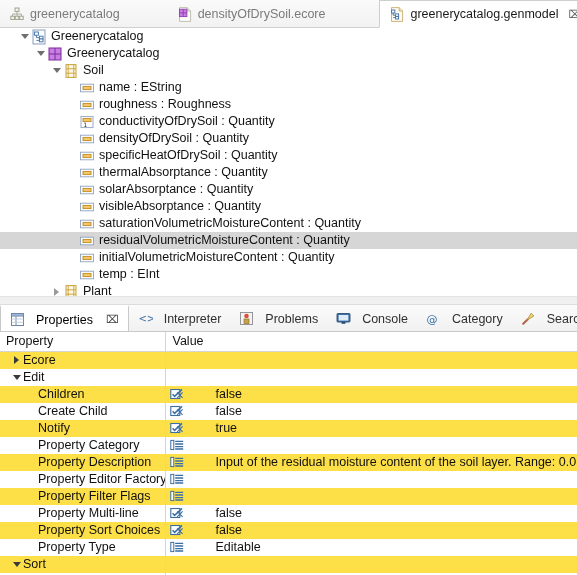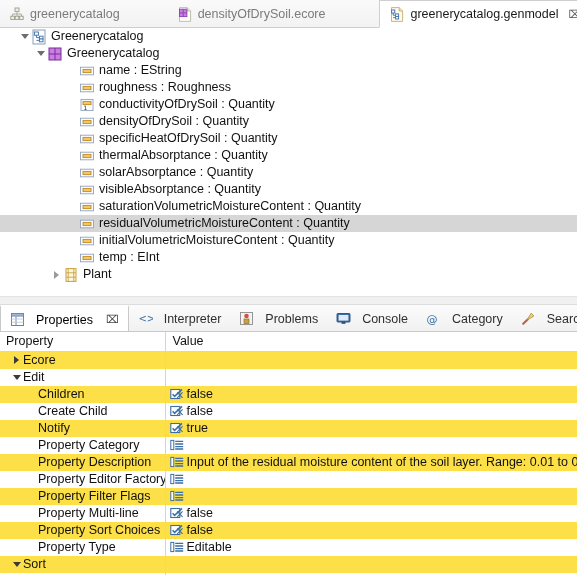--- a/index.html
+++ b/index.html
@@ -202,21 +202,21 @@
   }
   .pcat-arrow.right::before {
     content: "";
     width: 0; height: 0;
     border-top: 4.5px solid transparent;
     border-bottom: 4.5px solid transparent;
     border-left: 5px solid #3a3a3a;
   }
   .pchild-indent { width: 38px; flex: 0 0 38px; }
   .pval-icon { width: 14px; height: 13px; flex: 0 0 14px; }
-  .pval-text { font-size: 12.5px; color: #111; }
+  .pval-text { font-size: 12.5px; color: #111; margin-left: 29px; }
 
   svg { display: block; }
 </style>
 </head>
 <body>
 
 <div id="app">
 
   <div class="editor-tabbar">
 
@@ -285,20 +285,32 @@
       <span class="arrow down"></span>
       <span class="ticon">
         <svg width="16" height="16" viewBox="0 0 16 16">
           <rect x="2" y="2" width="12" height="12" fill="#c77fe0" stroke="#7c2ba0" stroke-width="1"></rect>
           <path d="M2 8 H14 M8 2 V14" stroke="#7c2ba0" stroke-width="1"></path>
         </svg>
       </span>
       <span class="tlabel">Greenerycatalog</span>
     </div>
 
+    <div class="trow">
+      <span style="width:50px;flex:0 0 50px;"></span>
+      <span class="arrow down"></span>
+      <span class="ticon">
+        <svg width="16" height="16" viewBox="0 0 16 16">
+          <rect x="3" y="1.6" width="10" height="12.8" fill="#fdf6e0" stroke="#c9a23c" stroke-width="1"></rect>
+          <path d="M5.2 1.6 V14.4 M10.8 1.6 V14.4" stroke="#c9a23c" stroke-width="0.9"></path>
+          <path d="M3 5.8 H13 M3 10.2 H13" stroke="#c9a23c" stroke-width="0.9"></path>
+        </svg>
+      </span>
+      <span class="tlabel">Soil</span>
+    </div>
 
     <div class="trow">
       <span style="width:79px;flex:0 0 79px;"></span>
       <span class="ticon">
         <svg width="16" height="16" viewBox="0 0 16 16">
           <rect x="1.5" y="4.2" width="13" height="7.6" fill="#fdfdff" stroke="#8fa4bf" stroke-width="0.9"></rect>
           <rect x="4" y="6.4" width="8" height="3.2" fill="#f2c66a" stroke="#c28b1f" stroke-width="0.9"></rect>
         </svg>
       </span>
       <span class="tlabel">name : EString</span>

